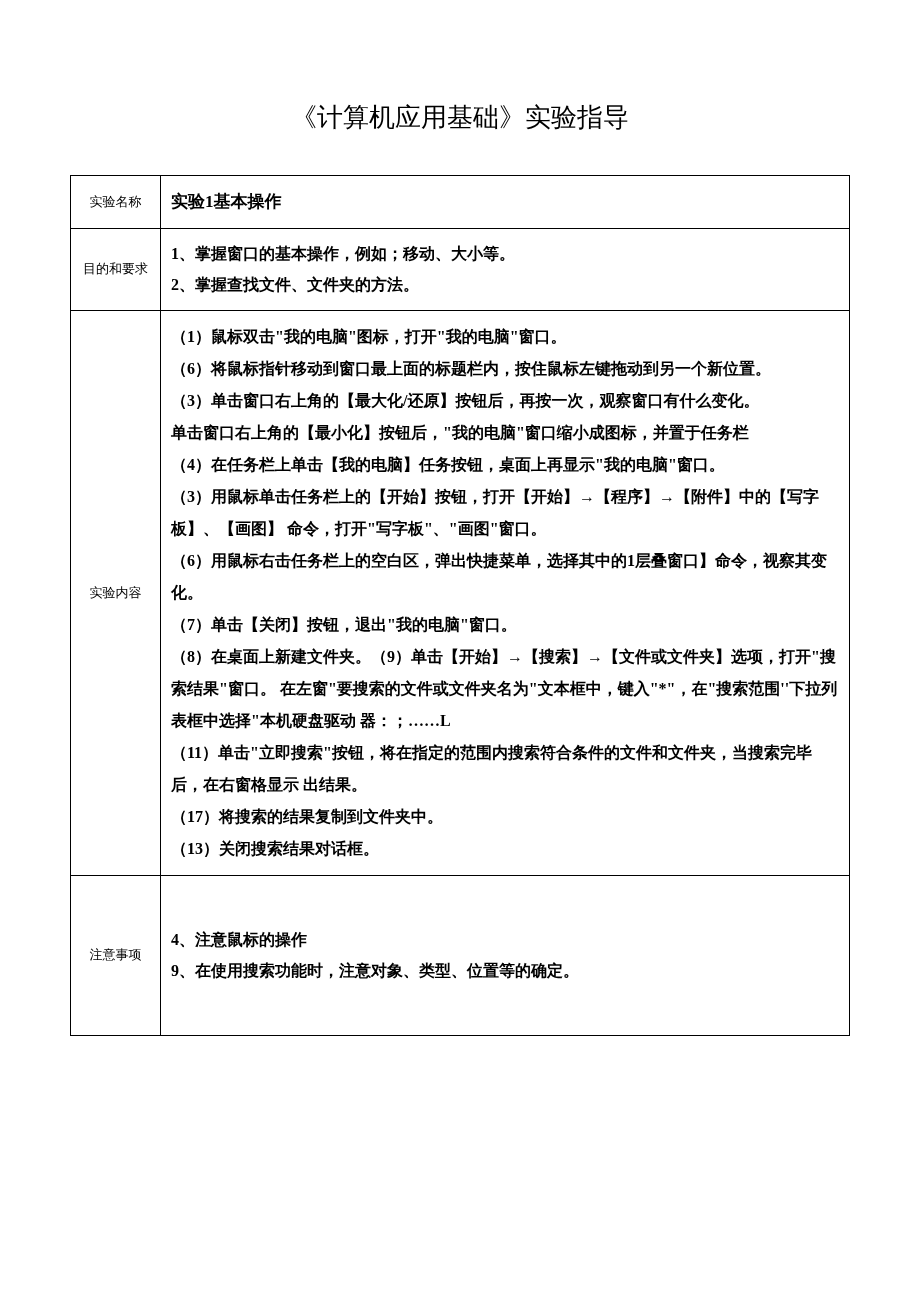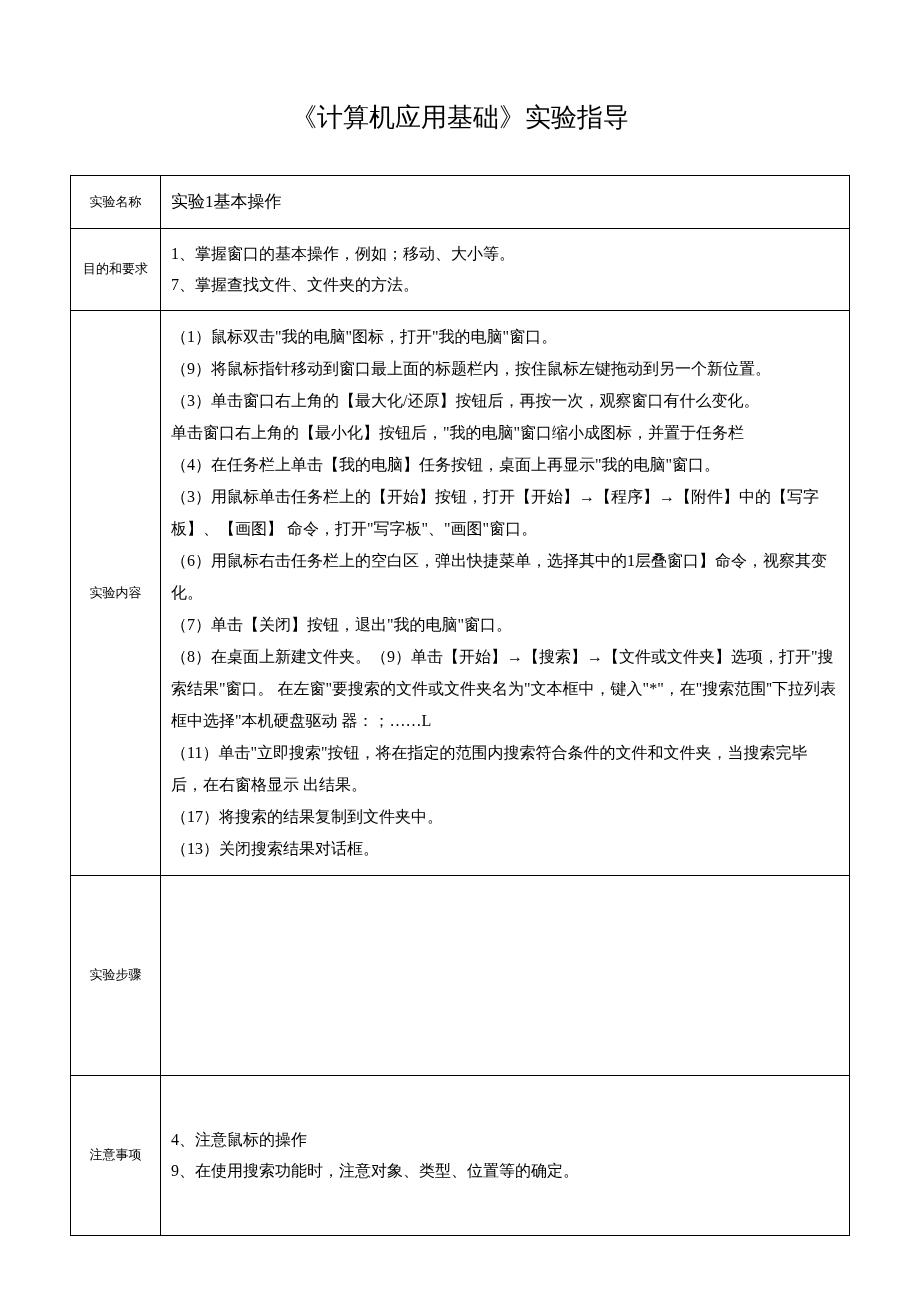--- a/index.html
+++ b/index.html
@@ -32,20 +32,21 @@
       line-height: 1.9;
       vertical-align: middle;
     }
     td.label {
       width: 90px;
       text-align: center;
       font-size: 13px;
     }
     td.content {
       padding: 10px 10px;
+      font-weight: bold;
     }
     .exp-title {
       font-size: 17px;
       padding: 14px 8px;
     }
     .content-block {
       padding: 30px 10px 40px 10px;
       line-height: 2.0;
     }
     .steps-cell {
@@ -64,45 +65,41 @@
 <table>
   <tbody>
       <tr>
     <td class="label">实验名称</td>
     <td class="content exp-title">实验1基本操作</td>
   </tr>
   <tr>
     <td class="label">目的和要求</td>
     <td class="content">
       <div>1、掌握窗口的基本操作，例如；移动、大小等。</div>
-      <div>7、掌握查找文件、文件夹的方法。</div>
+      <div>2、掌握查找文件、文件夹的方法。</div>
     </td>
   </tr>
   <tr>
     <td class="label">实验内容</td>
     <td class="content content-block">
       <div>（1）鼠标双击"我的电脑"图标，打开"我的电脑"窗口。</div>
-      <div>（9）将鼠标指针移动到窗口最上面的标题栏内，按住鼠标左键拖动到另一个新位置。</div>
+      <div>（6）将鼠标指针移动到窗口最上面的标题栏内，按住鼠标左键拖动到另一个新位置。</div>
       <div>（3）单击窗口右上角的【最大化/还原】按钮后，再按一次，观察窗口有什么变化。</div>
       <div>单击窗口右上角的【最小化】按钮后，"我的电脑"窗口缩小成图标，并置于任务栏</div>
       <div>（4）在任务栏上单击【我的电脑】任务按钮，桌面上再显示"我的电脑"窗口。</div>
       <div>（3）用鼠标单击任务栏上的【开始】按钮，打开【开始】→【程序】→【附件】中的【写字板】、【画图】 命令，打开"写字板"、"画图"窗口。</div>
       <div>（6）用鼠标右击任务栏上的空白区，弹出快捷菜单，选择其中的1层叠窗口】命令，视察其变化。</div>
       <div>（7）单击【关闭】按钮，退出"我的电脑"窗口。</div>
       <div>（8）在桌面上新建文件夹。（9）单击【开始】→【搜索】→【文件或文件夹】选项，打开"搜索结果"窗口。 在左窗"要搜索的文件或文件夹名为"文本框中，键入"*"，在"搜索范围''下拉列表框中选择"本机硬盘驱动 器：；……L</div>
       <div>（11）单击"立即搜索"按钮，将在指定的范围内搜索符合条件的文件和文件夹，当搜索完毕后，在右窗格显示 出结果。</div>
       <div>（17）将搜索的结果复制到文件夹中。</div>
       <div>（13）关闭搜索结果对话框。</div>
     </td>
   </tr>
   <tr>
-    <td class="label steps-cell">实验步骤</td>
-    <td class="content steps-cell"></td>
-  </tr>
-  <tr>
     <td class="label notice-cell">注意事项</td>
     <td class="content notice-cell">
       <div>4、注意鼠标的操作</div>
       <div>9、在使用搜索功能时，注意对象、类型、位置等的确定。</div>
     </td>
   </tr>
 </tbody>
   </table>
 
 </body></html>

